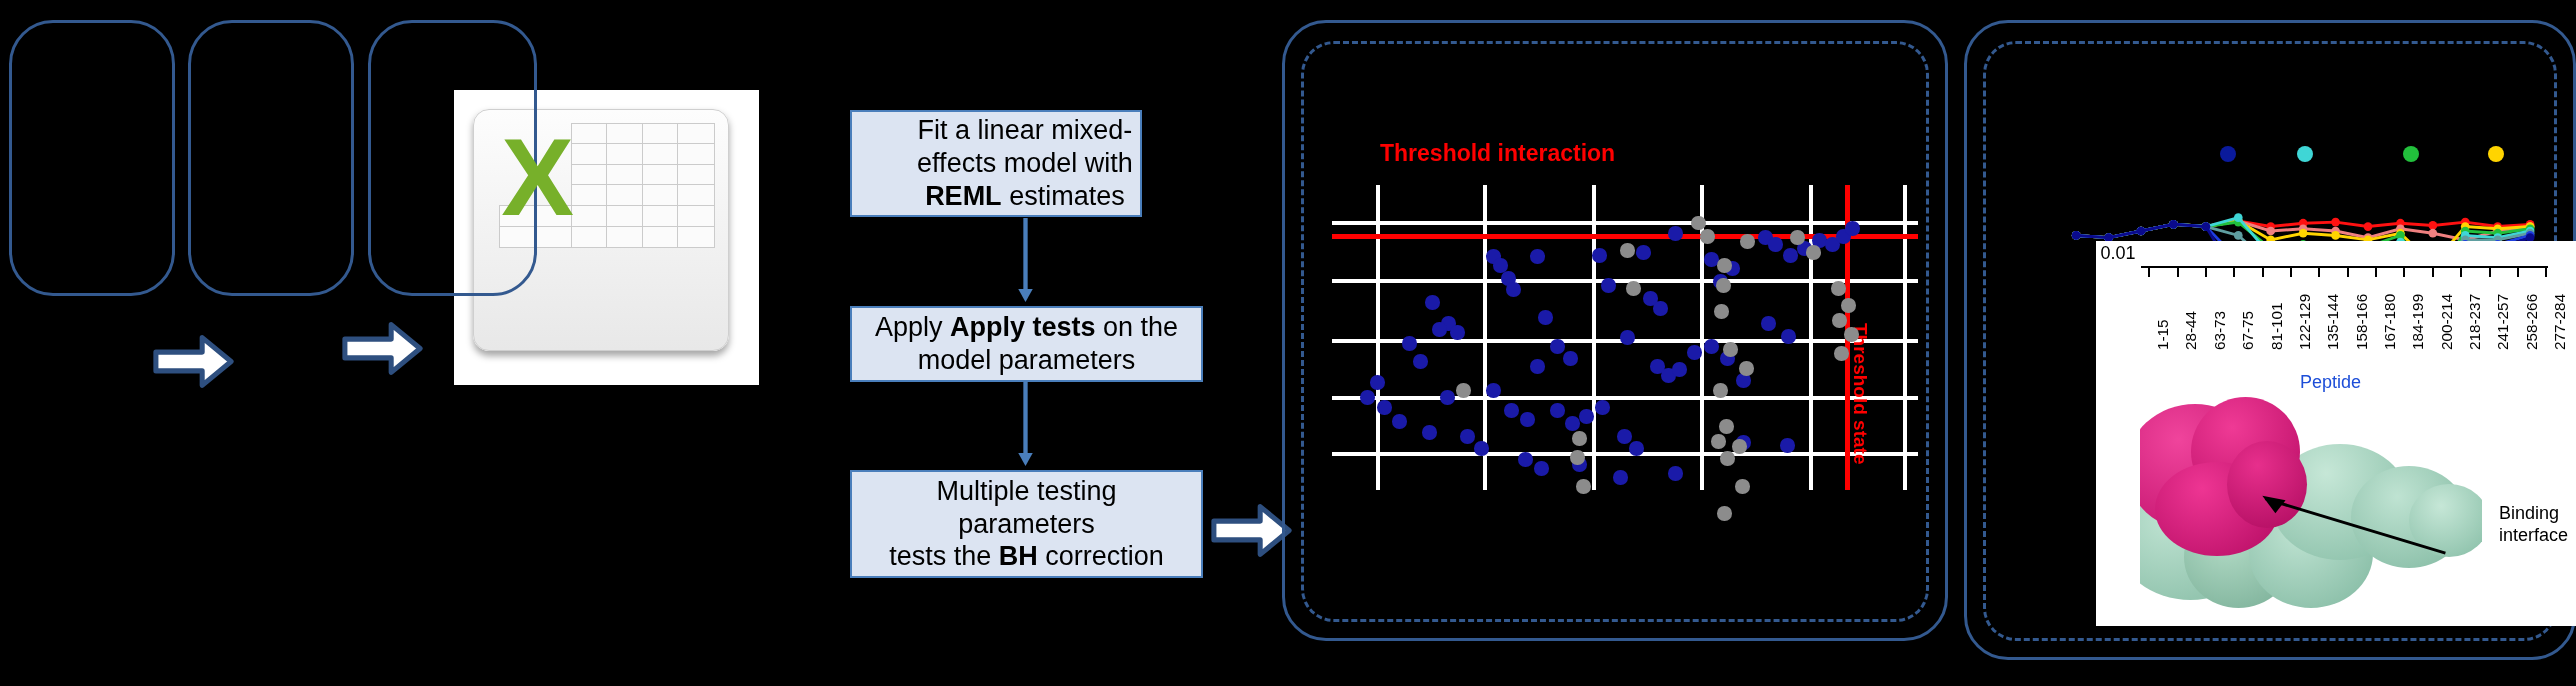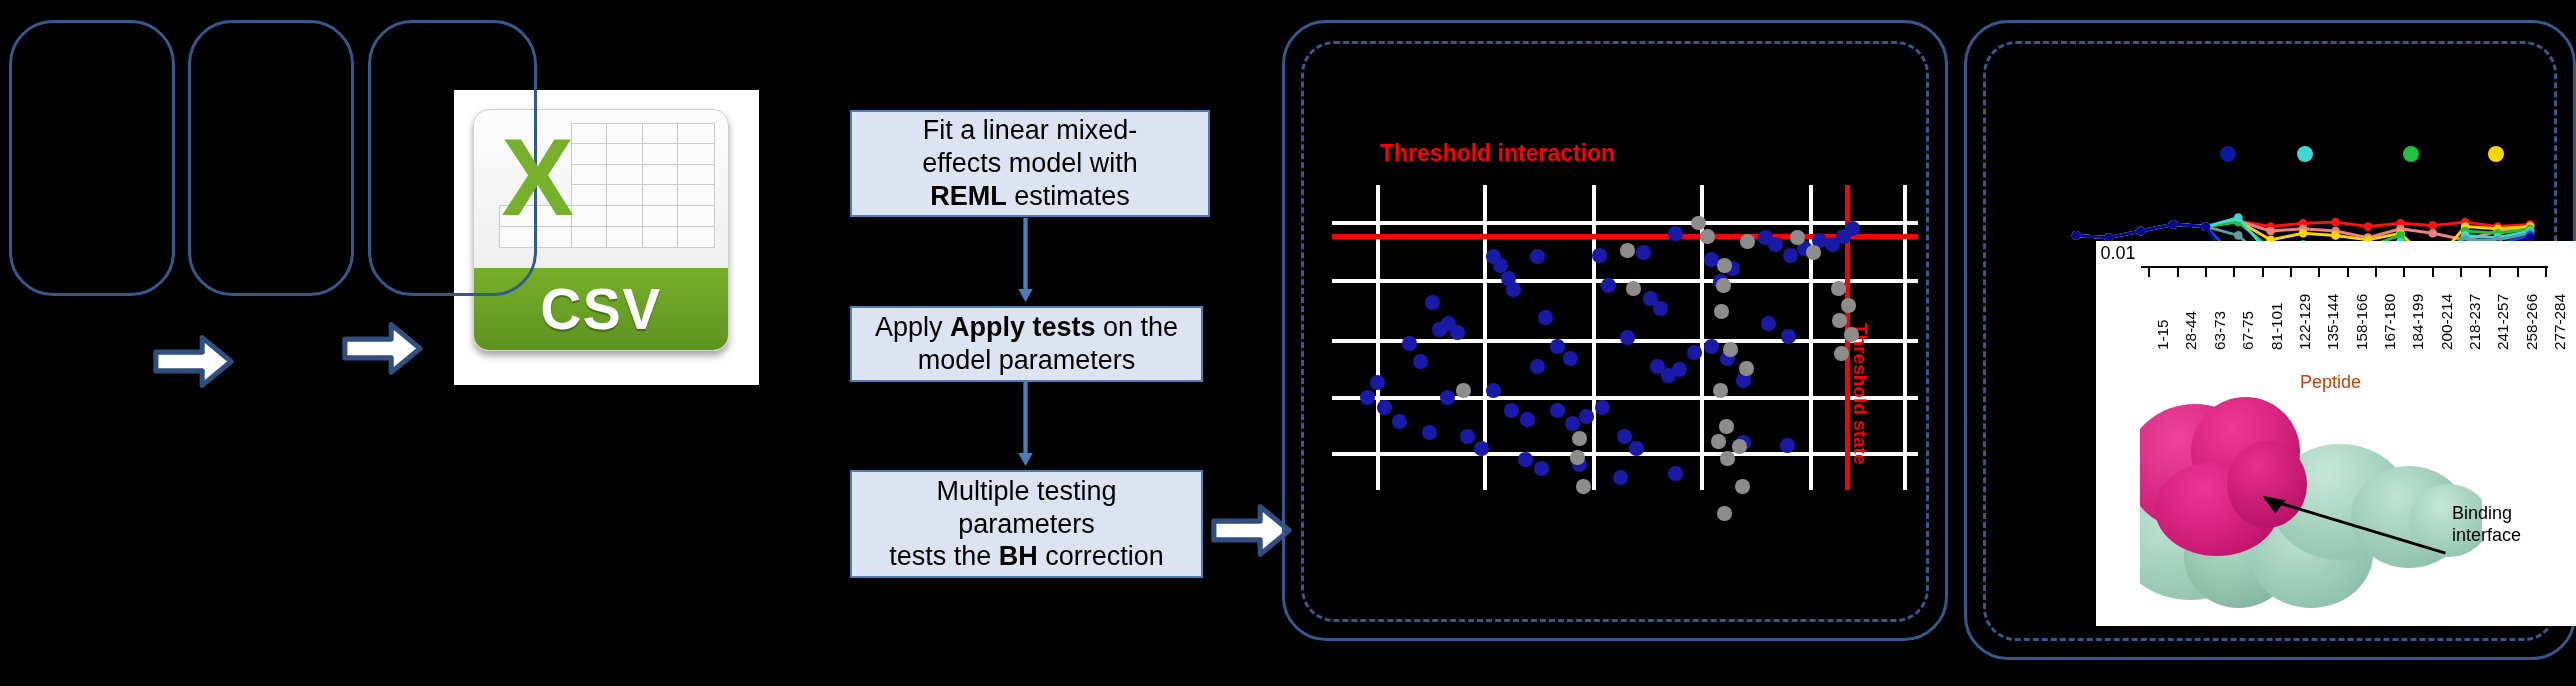--- a/index.html
+++ b/index.html
@@ -53,26 +53,26 @@
 
   
   .resultcard{position:absolute;background:#fff;box-sizing:border-box;overflow:hidden;}
   .spectra{position:absolute;background:#000;overflow:hidden;}
   .legend-dot{position:absolute;border-radius:50%;}
   .axisline{position:absolute;background:#000;}
   .tick{position:absolute;background:#000;width:1.5px;}
   .pep-label{position:absolute;font-size:15.3px;color:#000;white-space:nowrap;
              transform-origin:left top;transform:rotate(-90deg);
              font-family:"Liberation Sans",sans-serif;}
-  .peptide-axis-title{position:absolute;font-size:18px;color:#c2410c;
+  .peptide-axis-title{position:absolute;font-size:18px;color:#1d4ed8;
              font-family:"Liberation Sans",sans-serif;}
   .ylabel-frag{position:absolute;font-size:18px;color:#000;
              font-family:"Liberation Sans",sans-serif;}
   .binding-text{position:absolute;font-size:18px;color:#000;line-height:1.2;
-             font-family:"Liberation Sans",sans-serif;}
+             font-family:"Liberation Sans",sans-serif;margin-left:47px;}
   .blob{position:absolute;border-radius:50%;}
 </style>
 </head>
 <body>
 
 <div class="panel" style="left:8.7px;top:20.4px;width:166px;height:276px;"></div>
 
 <div class="panel" style="left:188px;top:20.4px;width:166px;height:276px;"></div>
 
 <div class="csv-card" style="left:454px;top:90px;width:305px;height:295px;">
@@ -101,29 +101,26 @@
       <div class="cell" style="left:66%;top:60%;width:14%;height:13%"></div>
       <div class="cell" style="left:80%;top:60%;width:14%;height:13%"></div>
       <div class="cell" style="left:10%;top:73%;width:14%;height:13%"></div>
       <div class="cell" style="left:24%;top:73%;width:14%;height:13%"></div>
       <div class="cell" style="left:38%;top:73%;width:14%;height:13%"></div>
       <div class="cell" style="left:52%;top:73%;width:14%;height:13%"></div>
       <div class="cell" style="left:66%;top:73%;width:14%;height:13%"></div>
       <div class="cell" style="left:80%;top:73%;width:14%;height:13%"></div>
     </div>
     <div class="csv-x">X</div>
-    <div class="csv-band">
-      <span>CSV</span>
-    </div>
   </div>
 </div>
 
 <div class="panel" style="left:368px;top:20.4px;width:169px;height:276px;"></div>
 
-<div class="procbox" style="left:850px;top:110px;width:360px;height:107px;">
+<div class="procbox" style="left:850px;top:110px;width:292px;height:107px;justify-content:flex-end;">
   <div>
     <span>Fit a linear mixed-</span><br>
     <span>effects model with</span><br>
     <b>REML</b><span> estimates</span>
   </div>
 </div>
 
 <div class="downarrow" style="left:1016px;top:218px;width:19px;height:84px;">
   <svg width="19" height="84" viewBox="0 0 26 116">
     <line x1="13" y1="0" x2="13" y2="100" stroke="#4a7ebb" stroke-width="6"></line>

